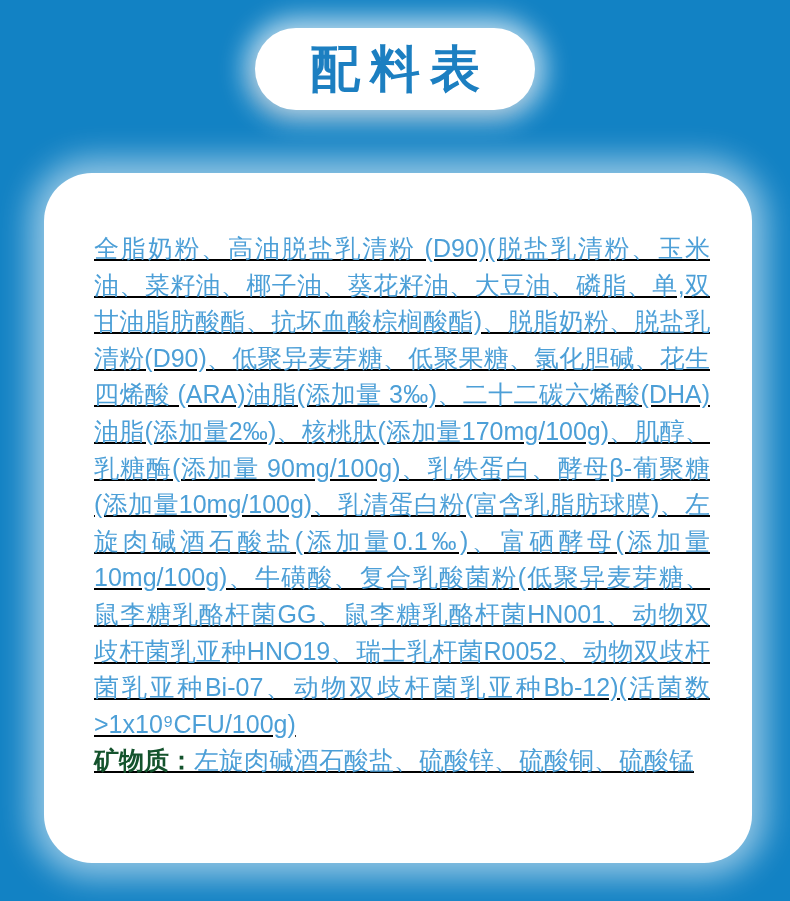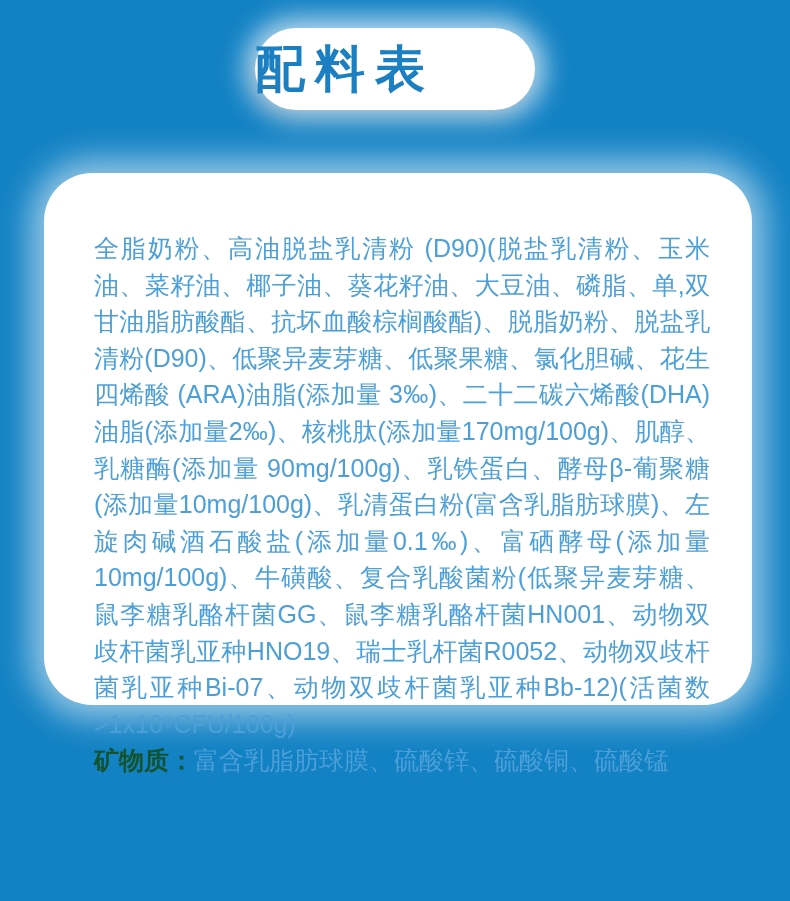--- a/index.html
+++ b/index.html
@@ -18,43 +18,44 @@
     position: absolute;
     top: 28px;
     left: 50%;
     transform: translateX(-50%);
     width: 280px;
     height: 82px;
     background: #ffffff;
     border-radius: 44px;
     display: flex;
     align-items: center;
-    justify-content: flex-start;
+    justify-content: center;
     box-shadow: 0 0 26px 10px rgba(255,255,255,0.70),
                 -5px 10px 14px rgba(12,60,100,0.22);
   }
   .title-text {
     font-size: 50px;
     font-weight: bold;
     color: #1c7fc1;
     letter-spacing: 10px;
     margin-right: -10px;
     white-space: nowrap;
   }
   .card {
     position: absolute;
     left: 44px;
     top: 173px;
     width: 708px;
-    height: 532px;
+    height: 690px;
     box-sizing: border-box;
     background: #ffffff;
     border-radius: 48px;
     padding: 57px 42px 0 50px;
     box-shadow: 0 0 32px 14px rgba(255,255,255,0.55);
+    text-decoration: underline;
   }
   .card p {
     margin: 0;
     font-size: 25px;
     line-height: 36.6px;
     color: #4c9fd7;
     text-align: justify;
     text-justify: inter-ideograph;
     word-break: break-word;
   }
@@ -67,16 +68,16 @@
 <body>
 
 <div class="page">
 
   <div class="title-pill">
     <span class="title-text">配料表</span>
   </div>
 
   <div class="card">
     <p>全脂奶粉、高油脱盐乳清粉 (D90)(脱盐乳清粉、玉米油、菜籽油、椰子油、葵花籽油、大豆油、磷脂、单,双甘油脂肪酸酯、抗坏血酸棕榈酸酯)、脱脂奶粉、脱盐乳清粉(D90)、低聚异麦芽糖、低聚果糖、氯化胆碱、花生四烯酸 (ARA)油脂(添加量 3‰)、二十二碳六烯酸(DHA)油脂(添加量2‰)、核桃肽(添加量170mg/100g)、肌醇、乳糖酶(添加量 90mg/100g)、乳铁蛋白、酵母β-葡聚糖(添加量10mg/100g)、乳清蛋白粉(富含乳脂肪球膜)、左旋肉碱酒石酸盐(添加量0.1‰)、富硒酵母(添加量10mg/100g)、牛磺酸、复合乳酸菌粉(低聚异麦芽糖、鼠李糖乳酪杆菌GG、鼠李糖乳酪杆菌HN001、动物双歧杆菌乳亚种HNO19、瑞士乳杆菌R0052、动物双歧杆菌乳亚种Bi-07、动物双歧杆菌乳亚种Bb-12)(活菌数&gt;1x10⁹CFU/100g)</p>
-    <p><span class="section-label">矿物质：</span><span>富含乳脂肪球膜、硫酸锌、硫酸铜、硫酸锰</span></p>
+    <p><span class="section-label">矿物质：</span><span>左旋肉碱酒石酸盐、硫酸锌、硫酸铜、硫酸锰</span></p>
   </div>
 
 </div>
 
 </body></html>

